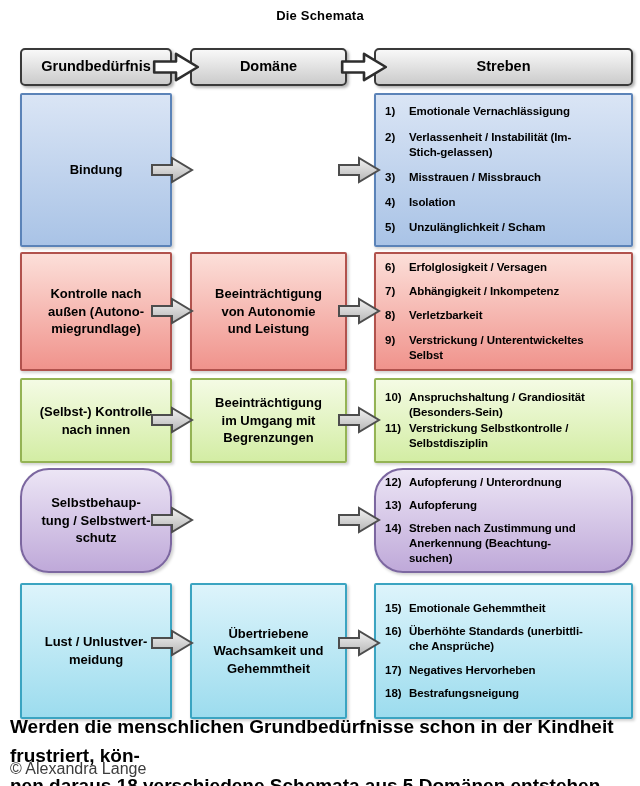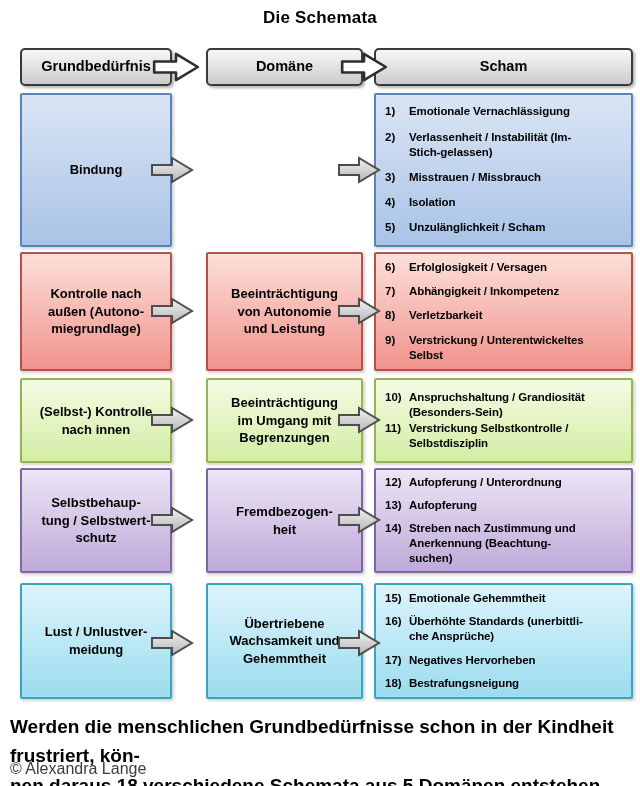--- a/index.html
+++ b/index.html
@@ -2,49 +2,49 @@
 <html><head>
 <meta charset="utf-8">
 <style>
   html,body{margin:0;padding:0;background:#ffffff;}
   #canvas{
     position:relative;width:640px;height:786px;background:#ffffff;
     font-family:"Liberation Sans",sans-serif;color:#000;overflow:hidden;
   }
   .page-title{
     position:absolute;top:8px;left:0;width:640px;text-align:center;
-    font-size:17px;font-weight:bold;letter-spacing:.2px;
+    font-size:13px;font-weight:bold;letter-spacing:.2px;
   }
   
   .col1{left:20px;width:152px;}
-  .col2{left:206px;width:157px;}
+  .col2{left:190px;width:157px;}
   .col3{left:374px;width:259px;}
   
   .r1{top:93px;height:154px;}
   .r2{top:252px;height:119px;}
   .r3{top:378px;height:85px;}
   .r4{top:468px;height:105px;}
-  .r5{top:583px;height:116px;}
+  .r5{top:583px;height:136px;}
   
   .box{
     position:absolute;box-sizing:border-box;border:2px solid;border-radius:2px;
     display:flex;align-items:center;justify-content:center;text-align:center;
     font-weight:bold;box-shadow:1.5px 2px 3px rgba(0,0,0,.18);
   }
   .boxtext{white-space:pre-line;font-size:13px;line-height:1.35;padding:2px 4px;}
   .hdr{
     top:48px;height:38px;border:2px solid #3a3a3a;border-radius:5px;
     background:linear-gradient(#f8f8f8,#cbcbcb);
     box-shadow:2px 2px 3px rgba(0,0,0,.3);
   }
   .hdr .boxtext{font-size:14.5px;}
   .c-blue  {border-color:#5b83b8;background:linear-gradient(#dae5f5,#a9c3e6);}
   .c-red   {border-color:#b1524d;background:linear-gradient(#fcdfd9,#f0938c);}
   .c-green {border-color:#94b354;background:linear-gradient(#f4fbe4,#d3eda4);}
-  .c-purple{border-color:#7c67a0;background:linear-gradient(#ece5f5,#bfa9d9);}
+  .c-purple{border-color:#7c67a0;background:linear-gradient(#ece5f5,#bfa9d9);border-radius:29px;}
   .c-cyan  {border-color:#3ba4c1;background:linear-gradient(#ddf4fb,#9cdcee);}
   
   .schema-box{
     flex-direction:column;align-items:stretch;justify-content:center;
     text-align:left;padding:6px 4px 6px 9px;
   }
   .item{display:flex;font-size:11.5px;line-height:1.32;font-weight:bold;}
   .item .num{flex:0 0 24px;}
   .item .txt{flex:1;white-space:pre-line;letter-spacing:-.1px;}
   .gap10{gap:10px}.gap9{gap:9px}.gap8{gap:8px}.gap4{}
@@ -89,21 +89,21 @@
   </span>
   <div class="box hdr col2">
     <span class="boxtext">Domäne</span>
   </div>
   <span class="arrow hdr-arrow2">
     <svg viewBox="0 0 44 30">
         <path d="M2 10 H22 V3 L42 15 L22 27 V20 H2 Z" fill="#ffffff" stroke="#2e2e2e" stroke-width="2.4" stroke-linejoin="round"></path>
       </svg>
   </span>
   <div class="box hdr col3">
-    <span class="boxtext">Scham</span>
+    <span class="boxtext">Streben</span>
   </div>
 
   <div class="box col1 r1 c-blue">
     <span class="boxtext">Bindung</span>
   </div>
   <span class="arrow a-c1 ar1">
     <svg viewBox="0 0 44 30">
         <path d="M2 10 H22 V3 L42 15 L22 27 V20 H2 Z" fill="url(#arrowgrad)" stroke="#4d4d4d" stroke-width="2"></path>
       </svg>
   </span>
@@ -211,24 +211,20 @@
   <div class="box col1 r4 c-purple">
     <span class="boxtext">Selbstbehaup-
 tung / Selbstwert-
 schutz</span>
   </div>
   <span class="arrow a-c1 ar4">
     <svg viewBox="0 0 44 30">
         <path d="M2 10 H22 V3 L42 15 L22 27 V20 H2 Z" fill="url(#arrowgrad)" stroke="#4d4d4d" stroke-width="2"></path>
       </svg>
   </span>
-  <div class="box col2 r4 c-purple">
-    <span class="boxtext">Fremdbezogen-
-heit</span>
-  </div>
   <span class="arrow a-c2 ar4">
     <svg viewBox="0 0 44 30">
         <path d="M2 10 H22 V3 L42 15 L22 27 V20 H2 Z" fill="url(#arrowgrad)" stroke="#4d4d4d" stroke-width="2"></path>
       </svg>
   </span>
   <div class="box schema-box col3 r4 c-purple gap8">
     <div class="item">
         <span class="num">12)</span>
         <span class="txt">Aufopferung / Unterordnung</span>
       </div>

